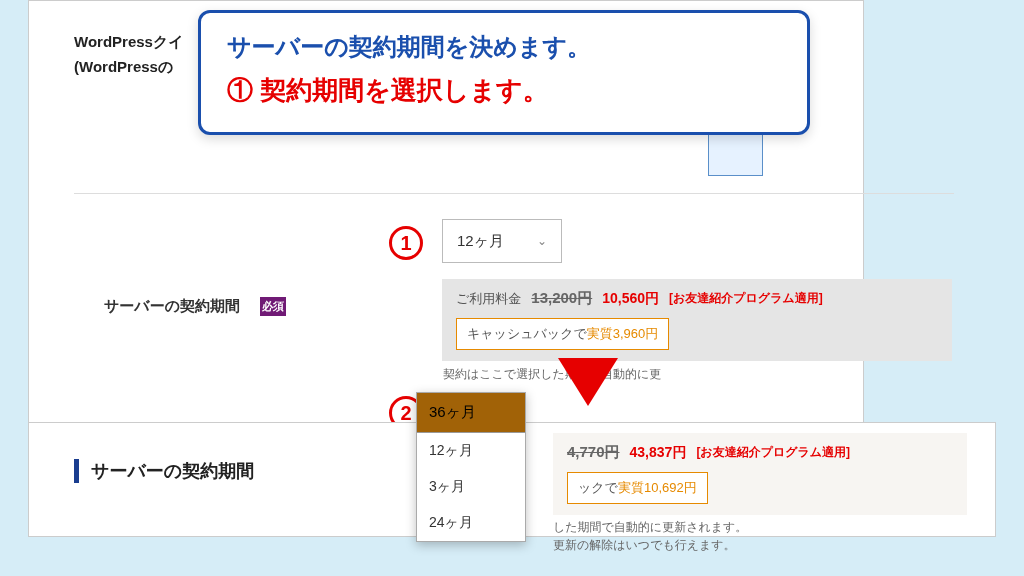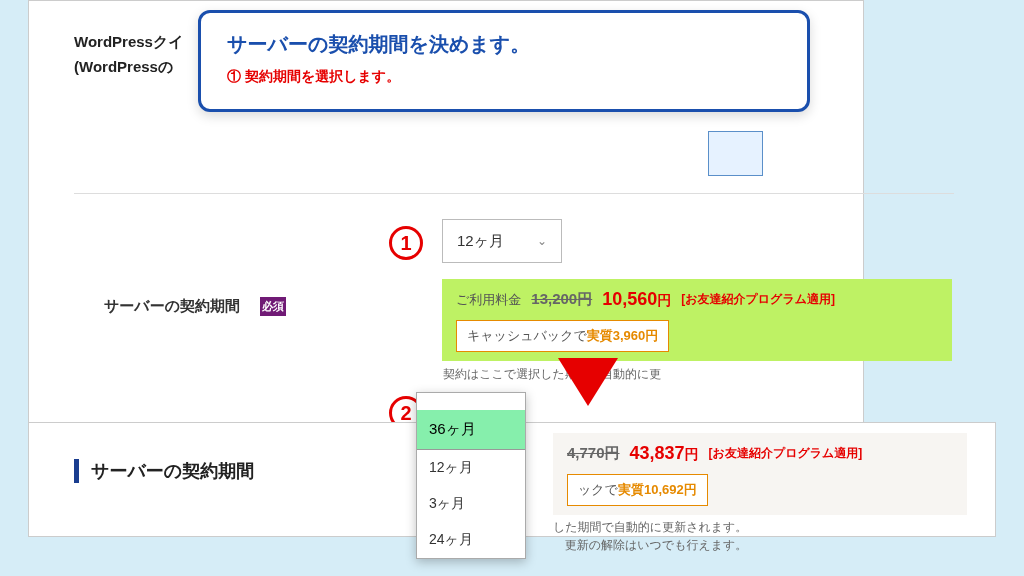--- a/index.html
+++ b/index.html
@@ -27,22 +27,22 @@
       position: absolute;
       left: 198px; top: 10px;
       width: 612px;
       background: #fff;
       border: 3px solid #1a4fad;
       border-radius: 12px;
       padding: 18px 26px;
       box-shadow: 0 4px 12px rgba(0,0,0,0.15);
       z-index: 20;
     }
-    .callout .line1 { color: #1a4fad; font-size: 20px; font-weight: bold; margin-bottom: 8px; }
-    .callout .line-red { color: #e60000; font-size: 14px; font-weight: bold; margin-bottom: 4px; line-height: 1.5; }
+    .callout .line1 { color: #1a4fad; font-size: 24px; font-weight: bold; margin-bottom: 8px; }
+    .callout .line-red { color: #e60000; font-size: 26px; font-weight: bold; margin-bottom: 4px; line-height: 1.5; }
 
     .circled-num {
       position: absolute;
       width: 34px; height: 34px;
       border: 3px solid #e60000;
       border-radius: 50%;
       color: #e60000;
       font-size: 20px; font-weight: bold;
       text-align: center; line-height: 28px;
     }
@@ -62,37 +62,37 @@
     .chevron { color: #888; font-size: 12px; }
 
     .label-block { position: absolute; left: 75px; top: 296px; display: flex; align-items: center; gap: 20px; }
     .label-text { font-size: 15px; font-weight: bold; color: #333; }
     .required-badge { background: #701a75; color: #fff; font-size: 11px; padding: 2px 2px; font-weight: bold; }
 
     .price-block {
       position: absolute;
       left: 413px; top: 278px;
       width: 510px; height: 82px;
-      background: #bef264;
+      background: #e5e5e5;
       padding: 10px 14px;
     }
     .price-row { font-size: 13px; color: #555; display: flex; align-items: center; gap: 10px; }
     .strike { text-decoration: line-through; color: #666; font-weight: bold; font-size: 15px; }
-    .price-red { color: #e60000; font-size: 18px; font-weight: bold; }
+    .price-red { color: #e60000; font-size: 14px; font-weight: bold; }
     .price-yen { color: #e60000; font-size: 14px; font-weight: bold; }
     .promo { color: #e60000; font-size: 12px; font-weight: bold; }
     .cashback {
       display: inline-block;
       border: 1px solid #e68a00;
       padding: 6px 10px;
       font-size: 13px; color: #555;
       margin-top: 10px;
       background: #fff;
     }
-    .cashback .orange { color: #e68a00; font-weight: bold; }
+    .cashback .orange { color: #e68a00; font-weight: normal; }
 
     .note { position: absolute; left: 414px; top: 365px; font-size: 12px; color: #666; }
 
     .triangle {
       position: absolute;
       left: 558px; top: 358px;
       width: 0; height: 0;
       border-left: 30px solid transparent;
       border-right: 30px solid transparent;
       border-top: 48px solid #e60000;
@@ -108,37 +108,36 @@
     }
 
     .price-block2 {
       position: absolute;
       left: 524px; top: 10px;
       width: 414px; height: 82px;
       background: #f7f5f2;
       padding: 10px 14px;
       z-index: 3;
     }
-    .note2 { position: absolute; left: 524px; top: 95px; font-size: 12px; color: #666; line-height: 1.5; z-index: 3; text-align: right; }
+    .note2 { position: absolute; left: 524px; top: 95px; font-size: 12px; color: #666; line-height: 1.5; z-index: 3; }
 
     .dropdown-panel {
       position: absolute;
       left: 416px; top: 392px;
       width: 110px;
       background: #fff;
       border: 1px solid #aaa;
       box-shadow: 0 3px 10px rgba(0,0,0,0.25);
       z-index: 30;
     }
     .dd-selected {
-      background: #86efac;
+      background: #a16207;
       padding: 10px 12px;
       font-size: 15px;
       border-bottom: 1px solid #999;
-      margin-top: 17px;
     }
     .dd-item { padding: 9px 12px; font-size: 14px; color: #333; }
   </style>
 </head>
 <body>
 
 <div class="panel panel1">
   <div class="wp-block">
     <div>WordPressクイ</div>
     <div class="wp-line2">(WordPressの</div>

